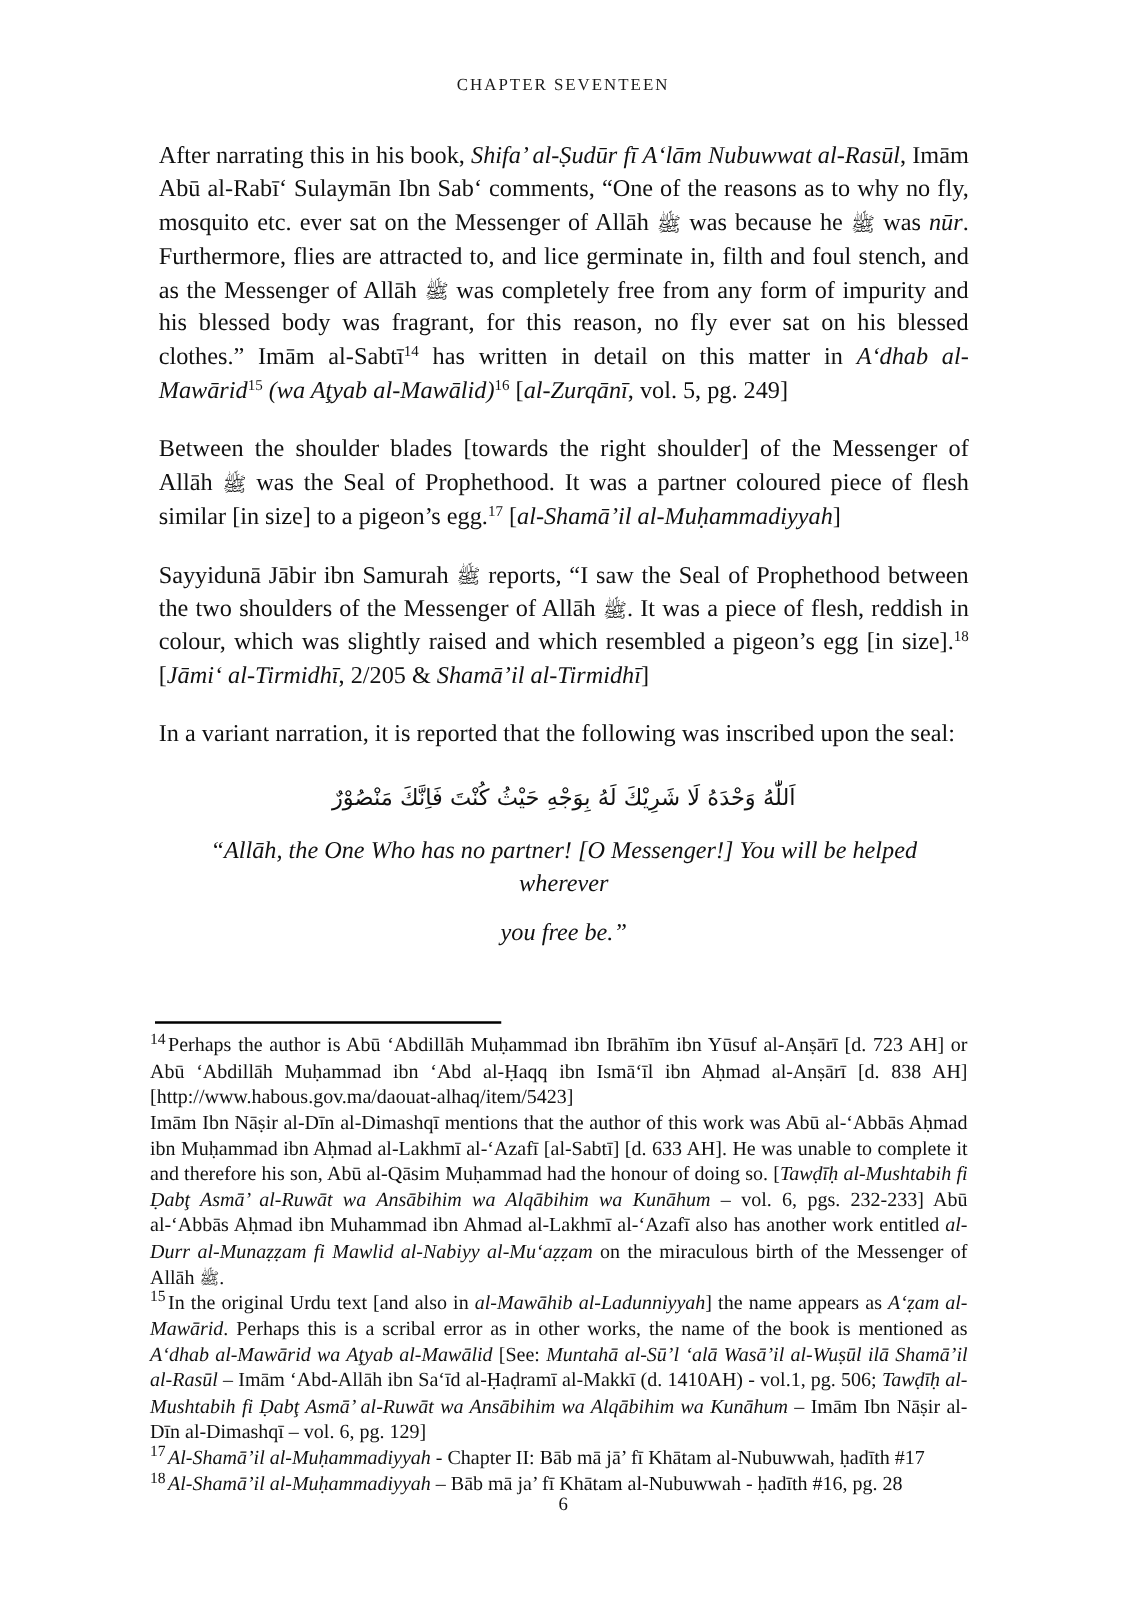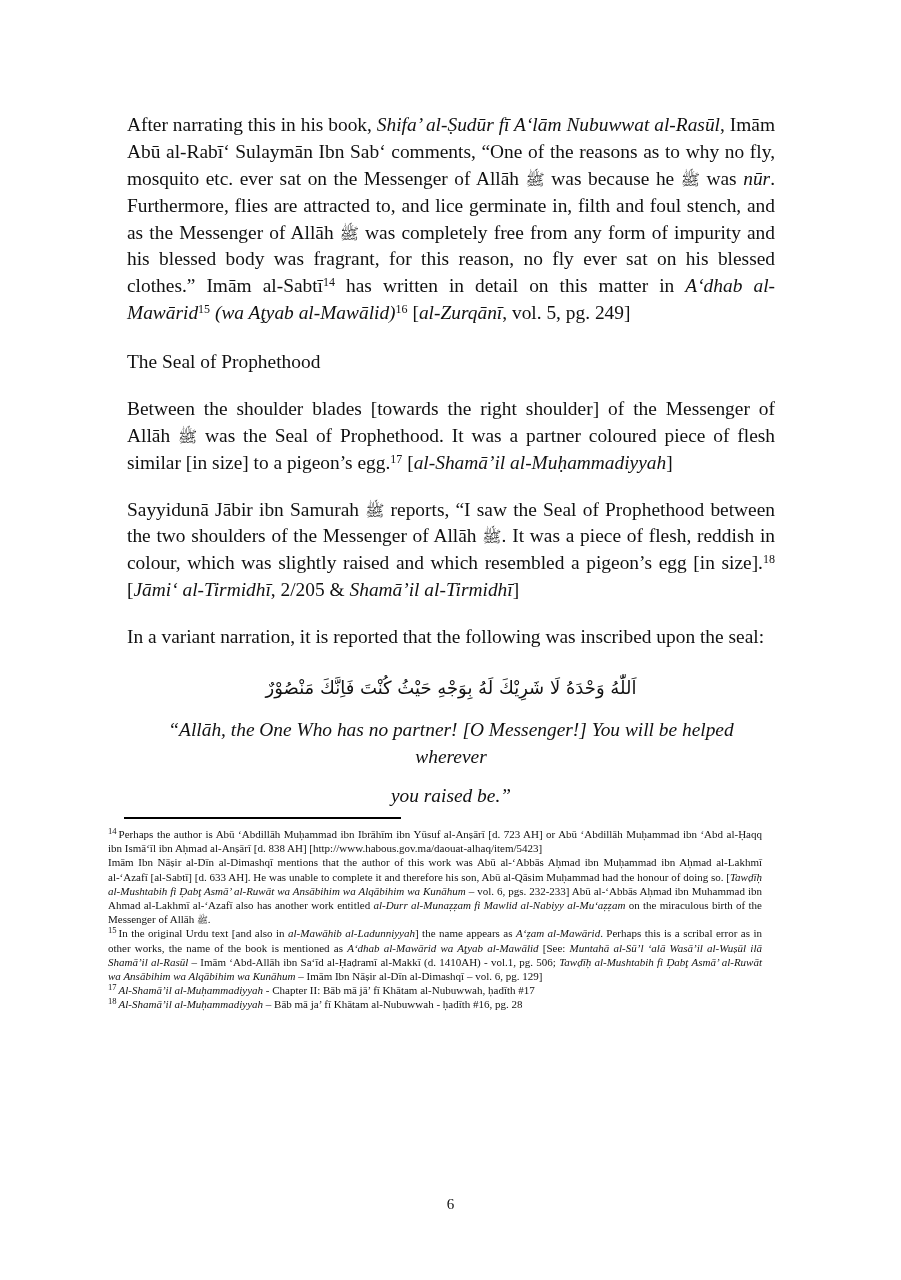--- a/index.html
+++ b/index.html
@@ -105,24 +105,24 @@
     position: absolute;
     left: 124px;
     top: 817px;
     width: 277px;
     height: 0;
     border-top: 2px solid #000;
   }
 
   .footnotes {
     position: absolute;
-    left: 108px;
+    left: 120px;
     top: 827px;
     width: 654px;
-    font-size: 11px;
+    font-size: 16px;
     line-height: 1.29;
   }
   .footnotes p {
     margin: 0;
     text-align: justify;
     text-justify: inter-word;
   }
   .footnotes p.cont {
     text-indent: 0;
   }
@@ -141,37 +141,37 @@
     width: 901px;
     text-align: center;
     font-size: 15px;
   }
 </style>
 </head>
 <body>
 
 <div class="page">
 
+  <div class="running-head">CHAPTER SEVENTEEN</div>
 
   <div class="body-col">
 
     <p class="para"><span>After narrating this in his book, </span><span class="it">Shifa’ al-Ṣudūr fī A‘lām Nubuwwat al-Rasūl</span><span>, Imām Abū al-Rabī‘ Sulaymān Ibn Sab‘ comments, “One of the reasons as to why no fly, mosquito etc. ever sat on the Messenger of Allāh </span><span class="sallallahu">ﷺ</span><span> was because he </span><span class="sallallahu">ﷺ</span><span> was </span><span class="it">nūr</span><span>. Furthermore, flies are attracted to, and lice germinate in, filth and foul stench, and as the Messenger of Allāh </span><span class="sallallahu">ﷺ</span><span> was completely free from any form of impurity and his blessed body was fragrant, for this reason, no fly ever sat on his blessed clothes.” Imām al-Sabtī</span><sup class="fn">14</sup><span> has written in detail on this matter in </span><span class="it">A‘dhab al-Mawārid</span><sup class="fn">15</sup><span class="it"> (wa Aţyab al-Mawālid)</span><sup class="fn">16</sup><span> [</span><span class="it">al-Zurqānī</span><span>, vol. 5, pg. 249]</span></p>
 
-    <h2 class="section-head">The Seal of Prophethood</h2>
 
     <p class="para"><span>Between the shoulder blades [towards the right shoulder] of the Messenger of Allāh </span><span class="sallallahu">ﷺ</span><span> was the Seal of Prophethood. It was a partner coloured piece of flesh similar [in size] to a pigeon’s egg.</span><sup class="fn">17</sup><span> [</span><span class="it">al-Shamā’il al-Muḥammadiyyah</span><span>]</span></p>
 
     <p class="para"><span>Sayyidunā Jābir ibn Samurah </span><span class="radiallahu">ﷺ</span><span> reports, “I saw the Seal of Prophethood between the two shoulders of the Messenger of Allāh </span><span class="sallallahu">ﷺ</span><span>. It was a piece of flesh, reddish in colour, which was slightly raised and which resembled a pigeon’s egg [in size].</span><sup class="fn">18</sup><span> [</span><span class="it">Jāmi‘ al-Tirmidhī</span><span>, 2/205 &amp; </span><span class="it">Shamā’il al-Tirmidhī</span><span>]</span></p>
 
     <p class="para">In a variant narration, it is reported that the following was inscribed upon the seal:</p>
 
     <div class="arabic-line">اَللّٰهُ وَحْدَهُ لَا شَرِيْكَ لَهُ بِوَجْهِ حَيْثُ كُنْتَ فَاِنَّكَ مَنْصُوْرٌ</div>
 
     <p class="translation">“Allāh, the One Who has no partner! [O Messenger!] You will be helped wherever</p>
-    <p class="translation">you raised be.”</p>
+    <p class="translation">you free be.”</p>
 
   </div>
 
   <div class="fn-rule"></div>
 
   <div class="footnotes" id="footnotes">
       <p><sup>14</sup><span>Perhaps the author is Abū ‘Abdillāh Muḥammad ibn Ibrāhīm ibn Yūsuf al-Anṣārī [d. 723 AH] or Abū ‘Abdillāh Muḥammad ibn ‘Abd al-Ḥaqq ibn Ismā‘īl ibn Aḥmad al-Anṣārī [d. 838 AH] [http://www.habous.gov.ma/daouat-alhaq/item/5423]</span></p>
       <p class="cont"><span>Imām Ibn Nāṣir al-Dīn al-Dimashqī mentions that the author of this work was Abū al-‘Abbās Aḥmad ibn Muḥammad ibn Aḥmad al-Lakhmī al-‘Azafī [al-Sabtī] [d. 633 AH]. He was unable to complete it and therefore his son, Abū al-Qāsim Muḥammad had the honour of doing so. [</span><span class="it">Tawḍīḥ al-Mushtabih fi Ḍabţ Asmā’ al-Ruwāt wa Ansābihim wa Alqābihim wa Kunāhum</span><span> – vol. 6, pgs. 232-233] Abū al-‘Abbās Aḥmad ibn Muhammad ibn Ahmad al-Lakhmī al-‘Azafī also has another work entitled </span><span class="it">al-Durr al-Munaẓẓam fi Mawlid al-Nabiyy al-Mu‘aẓẓam</span><span> on the miraculous birth of the Messenger of Allāh </span><span class="sallallahu">ﷺ</span><span>.</span></p>
       <p><sup>15</sup><span>In the original Urdu text [and also in </span><span class="it">al-Mawāhib al-Ladunniyyah</span><span>] the name appears as </span><span class="it">A‘ẓam al-Mawārid</span><span>. Perhaps this is a scribal error as in other works, the name of the book is mentioned as </span><span class="it">A‘dhab al-Mawārid wa Aţyab al-Mawālid</span><span> [See: </span><span class="it">Muntahā al-Sū’l ‘alā Wasā’il al-Wuṣūl ilā Shamā’il al-Rasūl</span><span> – Imām ‘Abd-Allāh ibn Sa‘īd al-Ḥaḍramī al-Makkī (d. 1410AH) - vol.1, pg. 506; </span><span class="it">Tawḍīḥ al-Mushtabih fi Ḍabţ Asmā’ al-Ruwāt wa Ansābihim wa Alqābihim wa Kunāhum</span><span> – Imām Ibn Nāṣir al-Dīn al-Dimashqī – vol. 6, pg. 129]</span></p>
       <p><sup>17</sup><span class="it">Al-Shamā’il al-Muḥammadiyyah</span><span>  - Chapter II: Bāb mā jā’ fī Khātam al-Nubuwwah, ḥadīth #17</span></p>

